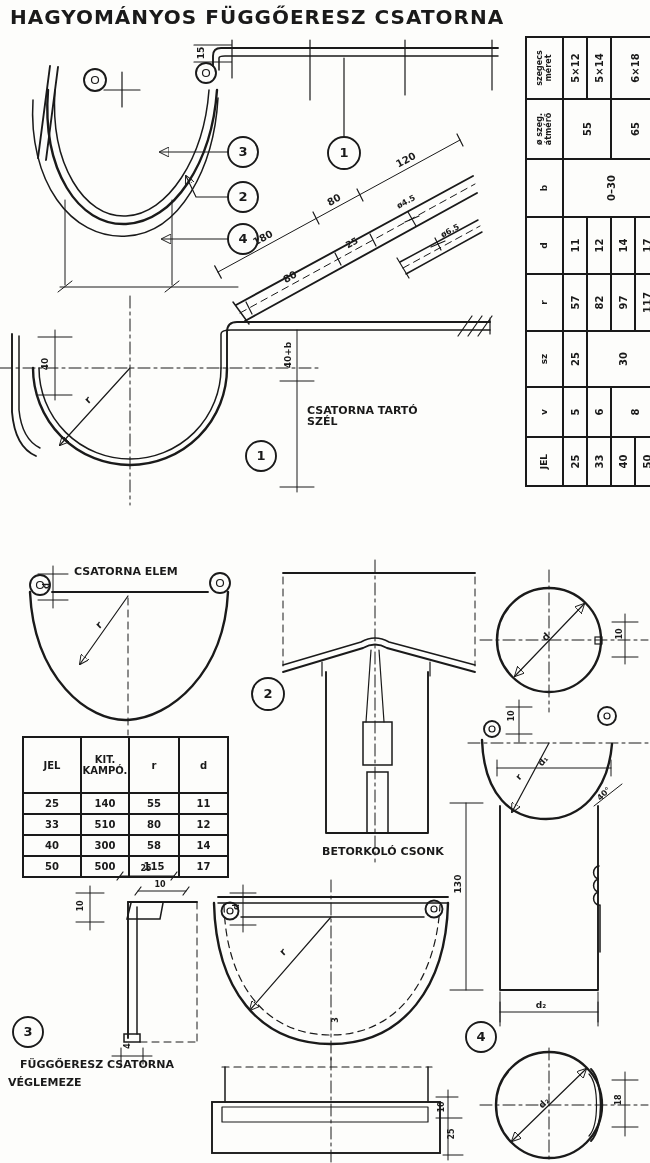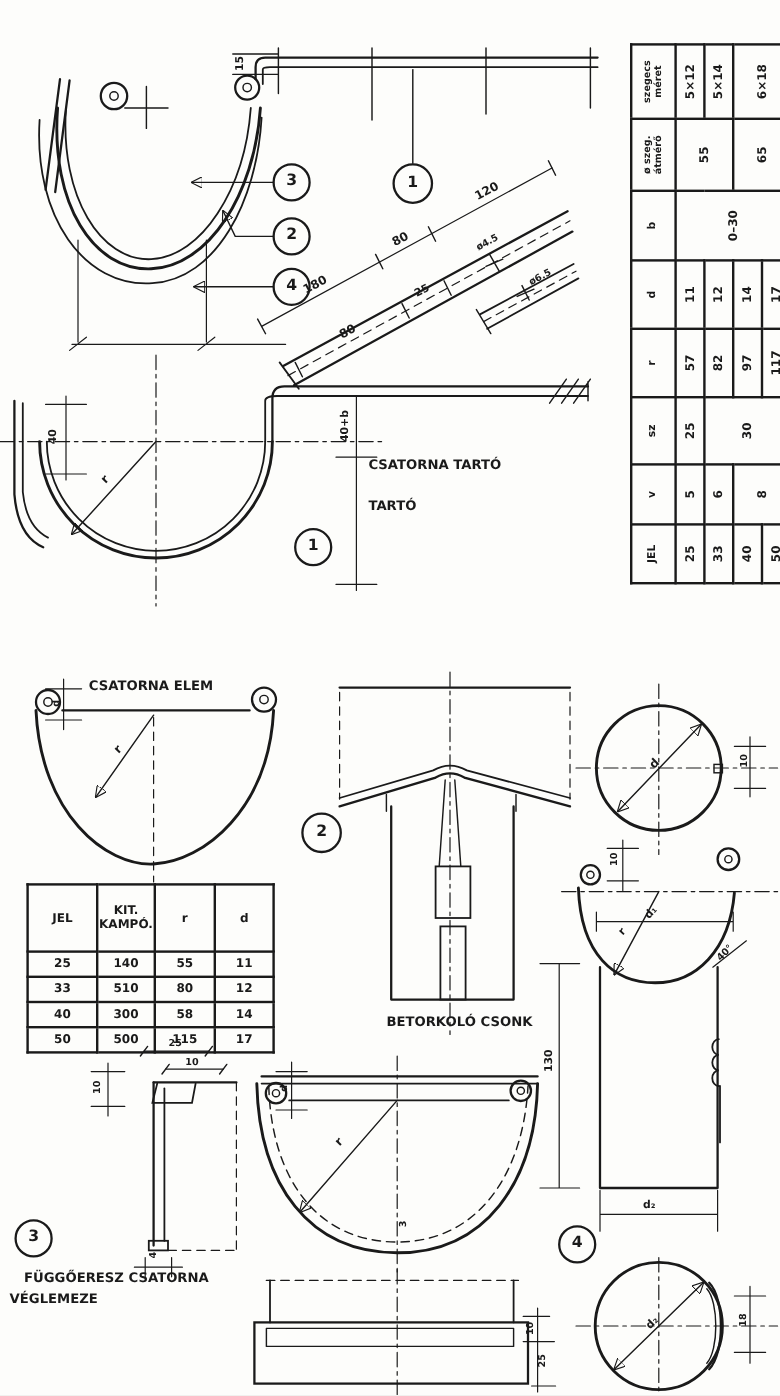--- a/index.html
+++ b/index.html
@@ -194,38 +194,39 @@
   <g>
     <rect class="med" x="212" y="1102" width="228" height="51"></rect>
     <path class="thin dash" d="M222,1067 H432"></path>
     <path class="mid" d="M225,1067 V1102 M428,1067 V1102"></path>
     <path class="thin" d="M222,1107 H428 M222,1122 H428 M222,1107 V1122 M428,1107 V1122"></path>
     <path class="dd" d="M331,1058 V1163"></path>
     <path class="hair" d="M436,1097 H458 M436,1118 H462 M443,1155 H463 M448,1090 V1160"></path>
   </g>
 </svg>
 
+<div class="t" id="title">HAGYOMÁNYOS FÜGGŐERESZ CSATORNA</div>
 
 <div class="t r90 f9" style="left:201px;top:53px">15</div>
 <div class="t ctr f13" style="left:243px;top:152px">3</div>
 <div class="t ctr f13" style="left:243px;top:197px">2</div>
 <div class="t ctr f13" style="left:243px;top:239px">4</div>
 <div class="t ctr f13" style="left:344px;top:153px">1</div>
 <div class="t r28 f10" style="left:263px;top:238px">180</div>
 <div class="t r28 f10" style="left:334px;top:200px">80</div>
 <div class="t r28 f10" style="left:406px;top:160px">120</div>
 <div class="t r28 f10" style="left:290px;top:277px">80</div>
 <div class="t r28 f9" style="left:352px;top:243px">25</div>
 <div class="t r28 f8" style="left:406px;top:202px">ø4.5</div>
 <div class="t r28 f8" style="left:450px;top:231px">ø6.5</div>
 <div class="t r90 f9" style="left:45px;top:364px">40</div>
 <div class="t r45 f10" style="left:88px;top:400px">r</div>
 <div class="t r90 f9" style="left:288px;top:355px">40+b</div>
-<div class="t f11" style="left:307px;top:382px">CSATORNA TARTÓ</div>
-<div class="t f11" style="left:307px;top:416px">TARTÓ</div>
+<div class="t f11" style="left:307px;top:405px">CSATORNA TARTÓ</div>
+<div class="t f11" style="left:307px;top:416px">SZÉL</div>
 <div class="t ctr f13" style="left:261px;top:456px">1</div>
 
 <div id="rivetwrap">
  <div id="rivetrot">
   <table id="rivettbl">
     <colgroup>
             <col style="width:49px">
             <col style="width:50px">
             <col style="width:56px">
             <col style="width:57px">

